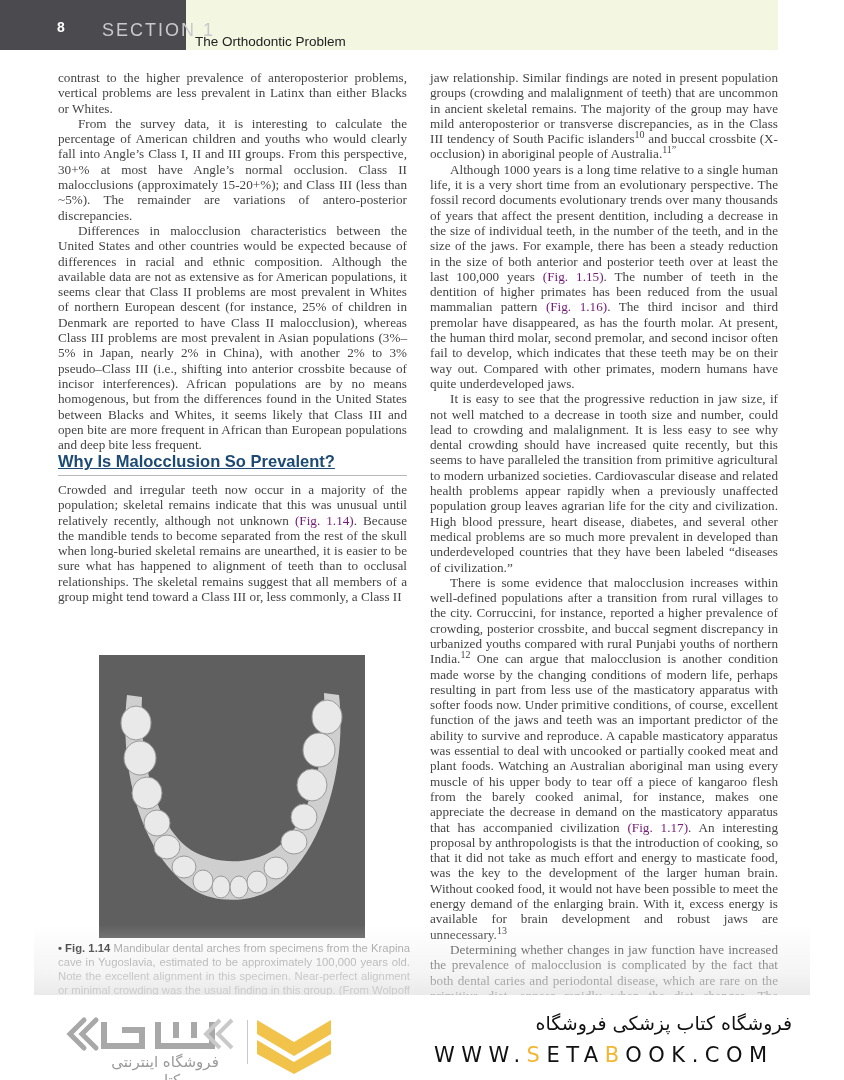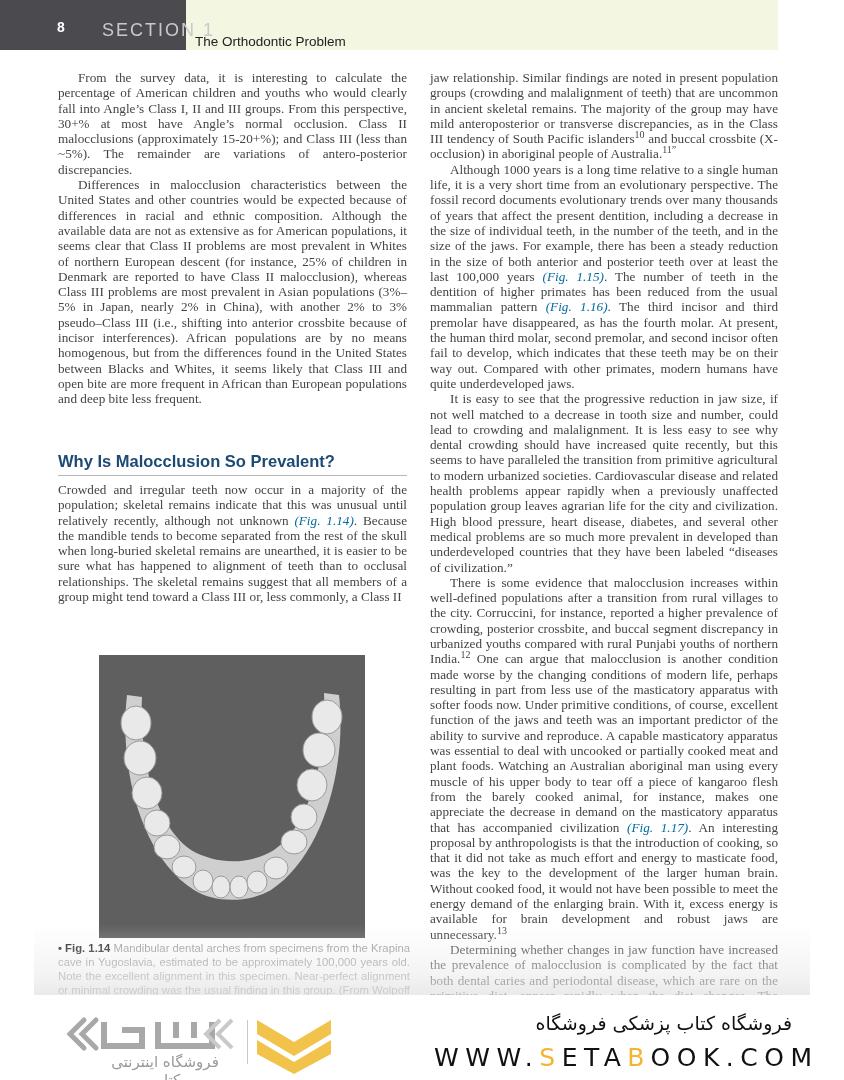--- a/index.html
+++ b/index.html
@@ -14,56 +14,57 @@
   .section-label { position: absolute; left: 102px; top: 20px; font-family: "Liberation Sans", sans-serif; font-size: 18px; letter-spacing: 2px; color: #c9c9cc; }
   .chapter-title { position: absolute; left: 195px; top: 34px; font-family: "Liberation Sans", sans-serif; font-size: 13.5px; color: #222222; }
 
   
   .col { position: absolute; top: 70px; font-size: 13.2px; line-height: 15.3px; text-align: justify; color: #444; }
   .col-left { left: 58px; width: 349px; }
   .col-right { left: 430px; width: 348px; }
   .col p { margin: 0; }
   .col p.indent { text-indent: 20px; }
   .col sup { font-size: 10px; vertical-align: super; line-height: 0; }
-  .figref { color: #0369a1; font-style: italic; }
+  .figref { color: #701a75; }
 
-  .section-heading { position: absolute; left: 58px; top: 452px; width: 349px; font-family: "Liberation Sans", sans-serif; font-size: 16.5px; color: #1d4a75; padding-bottom: 4px; border-bottom: 1px solid #b8b8b8; }
+  .section-heading { position: absolute; left: 58px; top: 452px; width: 349px; font-family: "Liberation Sans", sans-serif; font-size: 16.5px; color: #1d4a75; padding-bottom: 4px; border-bottom: 1px solid #b8b8b8; text-decoration: underline; }
   .section-body { position: absolute; left: 58px; top: 482px; width: 349px; font-size: 13.2px; line-height: 15.3px; text-align: justify; color: #444; }
 
   
   .figure { position: absolute; left: 99px; top: 655px; width: 266px; height: 283px; background: #5e5e5e; overflow: hidden; }
   .figure svg { width: 100%; height: 100%; display: block; }
 
   .caption { position: absolute; left: 58px; top: 941px; width: 352px; font-family: "Liberation Sans", sans-serif; font-size: 11.3px; line-height: 14px; color: #9a9a9a; text-align: justify; }
   .caption-label { color: #1f1f1f; font-weight: bold; }
 
   
   .fade { position: absolute; left: 34px; top: 925px; width: 776px; height: 70px; background: linear-gradient(to bottom, rgba(255,255,255,0) 0%, rgba(235,235,235,0.55) 70%, rgba(225,225,225,0.7) 100%); pointer-events: none; }
   .cutoff { position: absolute; left: 0; top: 995px; width: 844px; height: 85px; background: #ffffff; }
 
   
   .wm-logo { position: absolute; left: 62px; top: 1012px; width: 280px; height: 62px; }
   .wm-divider { position: absolute; left: 247px; top: 1020px; width: 1px; height: 44px; background: #c8c8c8; }
   .wm-fa-sub { position: absolute; left: 95px; top: 1053px; width: 140px; font-family: "DejaVu Sans", sans-serif; font-size: 15px; color: #9a9a9a; text-align: center; direction: rtl; }
   .wm-fa-title { position: absolute; left: 520px; top: 1012px; width: 272px; text-align: right; font-family: "DejaVu Sans", sans-serif; font-size: 19px; color: #111; direction: rtl; }
-  .wm-url { position: absolute; left: 434px; top: 1043px; width: 362px; font-family: "DejaVu Sans", sans-serif; font-size: 25px; letter-spacing: 6.5px; color: #111; white-space: nowrap; }
+  .wm-url { position: absolute; left: 434px; top: 1043px; width: 362px; font-family: "DejaVu Sans", sans-serif; font-size: 21px; letter-spacing: 6.5px; color: #111; white-space: nowrap; }
   .wm-url .accent { color: #f2b632; }
 </style>
 </head>
 <body>
 
 <div class="header">
   <div class="header-dark"></div>
   <div class="header-light"></div>
   <span class="page-number">8</span>
   <span class="section-label">SECTION 1</span>
   <span class="chapter-title">The Orthodontic Problem</span>
 </div>
 
 <div class="col col-left">
+  <p>contrast to the higher prevalence of anteroposterior problems, vertical problems are less prevalent in Latinx than either Blacks or Whites.</p>
   <p class="indent">From the survey data, it is interesting to calculate the percentage of American children and youths who would clearly fall into Angle’s Class I, II and III groups. From this perspective, 30+% at most have Angle’s normal occlusion. Class II malocclusions (approximately 15-20+%); and Class III (less than ~5%). The remainder are variations of antero-posterior discrepancies.</p>
   <p class="indent">Differences in malocclusion characteristics between the United States and other countries would be expected because of differences in racial and ethnic composition. Although the available data are not as extensive as for American populations, it seems clear that Class II problems are most prevalent in Whites of northern European descent (for instance, 25% of children in Denmark are reported to have Class II malocclusion), whereas Class III problems are most prevalent in Asian populations (3%–5% in Japan, nearly 2% in China), with another 2% to 3% pseudo–Class III (i.e., shifting into anterior crossbite because of incisor interferences). African populations are by no means homogenous, but from the differences found in the United States between Blacks and Whites, it seems likely that Class III and open bite are more frequent in African than European populations and deep bite less frequent.</p>
 </div>
 
 <h2 class="section-heading">Why Is Malocclusion So Prevalent?</h2>
 
 <div class="section-body">
   <span>Crowded and irregular teeth now occur in a majority of the population; skeletal remains indicate that this was unusual until relatively recently, although not unknown </span><a class="figref">(Fig. 1.14)</a><span>. Because the mandible tends to become separated from the rest of the skull when long-buried skeletal remains are unearthed, it is easier to be sure what has happened to alignment of teeth than to occlusal relationships. The skeletal remains suggest that all members of a group might tend toward a Class III or, less commonly, a Class II</span>
 </div>
 

